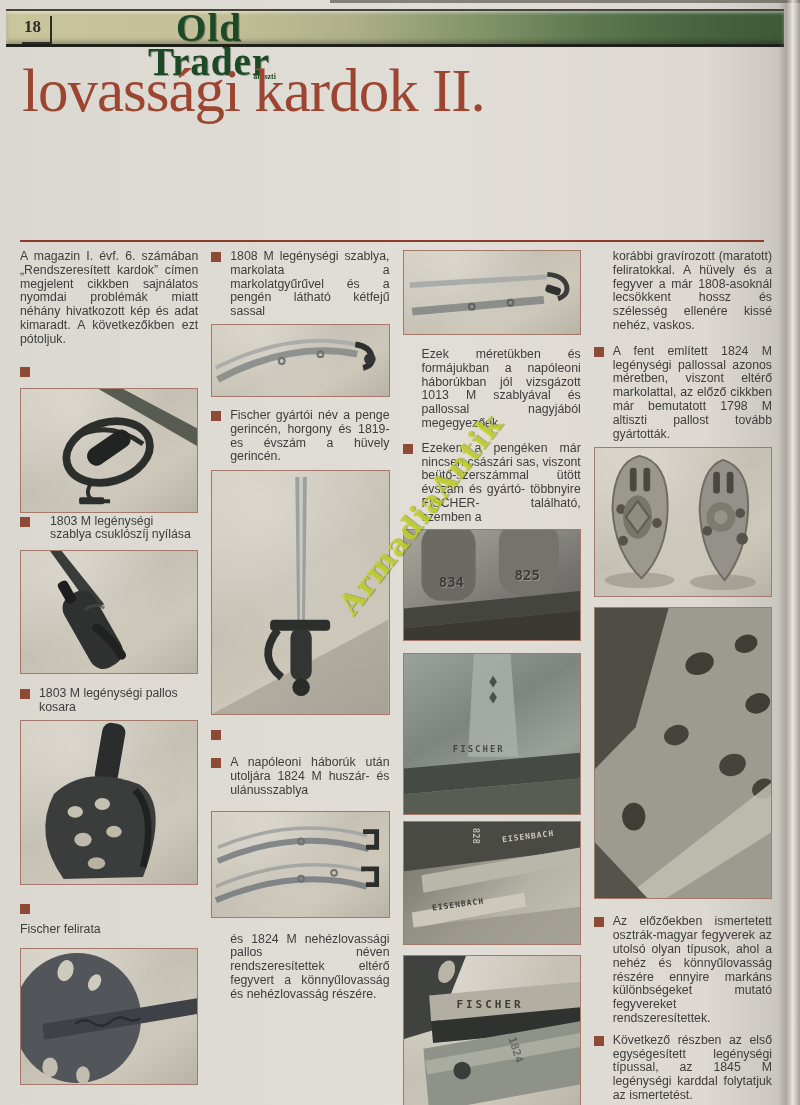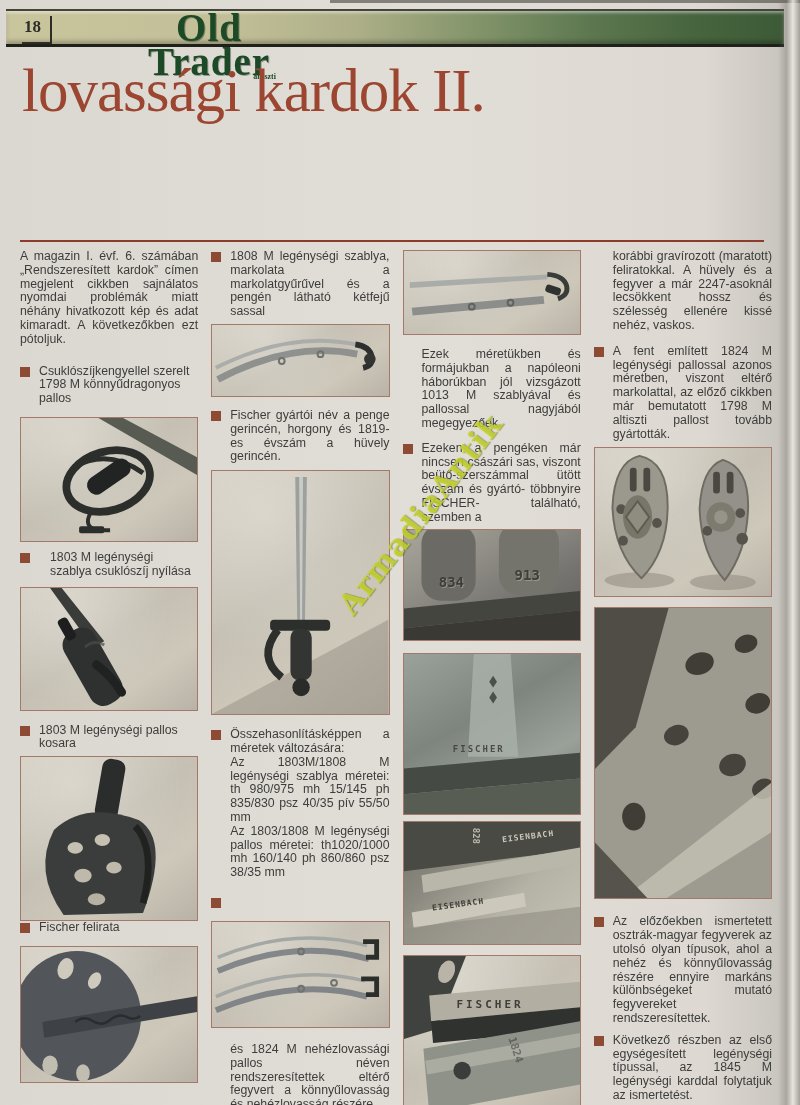--- a/index.html
+++ b/index.html
@@ -68,21 +68,21 @@
   .ph-e { height:73px;  margin-top:5px; }
   .ph-f { height:245px; margin-top:6px; }
   .ph-g { height:107px; margin-top:13px; }
   .ph-h { height:85px;  margin-top:0; }
   .ph-i { height:112px; margin-top:4px; }
   .ph-j { height:162px; margin-top:12px; }
   .ph-k { height:124px; margin-top:6px; }
   .ph-l { height:158px; margin-top:10px; }
   .ph-m { height:150px; margin-top:6px; }
   .ph-n { height:292px; margin-top:10px; } .mt18{margin-top:18px;} .mt13{margin-top:13px;}
-  .mt17{} .mt9{margin-top:9px;gap:20px;} .mt12{margin-top:12px;}
+  .mt17{margin-top:17px;flex-direction:column;} .mt9{margin-top:2px;gap:20px;} .mt12{margin-top:12px;}
   .mt16{margin-top:16px;} .mt15{margin-top:15px;} .mt11{margin-top:11px;} .mt8{margin-top:8px;}
 </style>
 </head>
 <body>
 
 <div class="page">
   <div class="top-edge"></div>
 
   <div class="header-bar">
     <span class="page-num">18</span>
@@ -99,21 +99,20 @@
 
   <div class="watermark">ArmadiaAntik</div>
 
   <div class="content">
 
     <div class="col">
       <div class="para">A magazin I. évf. 6. számában „Rendszeresített kardok” címen megjelent cikkben sajnálatos nyomdai problémák miatt néhány hivatkozott kép és adat kimaradt. A következőkben ezt pótoljuk.</div>
 
       <div class="bullet-item mt18">
         <span class="bullet-sq"></span>
-        <div class="bullet-text">Csuklószíjkengyellel szerelt 1798 M könnyűdragonyos pallos</div>
       </div>
       <div class="photo ph-a">
         <svg viewBox="0 0 182 125" preserveAspectRatio="none">
           <polygon points="80,0 182,58 182,40 94,-6" fill="#585b52"></polygon>
           <ellipse cx="90" cy="64" rx="44" ry="30" fill="none" stroke="#2c2e2c" stroke-width="8" transform="rotate(-16 90 64)"></ellipse>
           <path d="M54,50 Q90,30 126,56" stroke="#2c2e2c" stroke-width="5" fill="none"></path>
           <rect x="66" y="50" width="50" height="19" rx="9" fill="#222423" transform="rotate(-34 91 60)"></rect>
           <path d="M72,96 q-8,14 6,18 h14" stroke="#2c2e2c" stroke-width="4" fill="none"></path>
           <rect x="60" y="110" width="26" height="7" rx="2" fill="#2c2e2c"></rect>
         </svg>
@@ -194,27 +193,25 @@
           <polygon points="90,6 94,6 93,152 91,152" fill="#c8cbc6"></polygon>
           <rect x="60" y="150" width="62" height="11" rx="4" fill="#2d2f2d"></rect>
           <rect x="81" y="159" width="22" height="52" rx="9" fill="#333533"></rect>
           <path d="M68,160 q-22,28 4,48" stroke="#2d2f2d" stroke-width="8" fill="none"></path>
           <circle cx="92" cy="218" r="9" fill="#2a2c2a"></circle>
         </svg>
       </div>
 
       <div class="bullet-item mt13">
         <span class="bullet-sq"></span>
-        <div class="bullet-text just prelines">Összehasonlításképpen a méretek változására:
-Az 1803M/1808 M legénységi szablya méretei: th 980/975 mh 15/145 ph 835/830 psz 40/35 pív 55/50 mm
-Az 1803/1808 M legénységi pallos méretei: th1020/1000 mh 160/140 ph 860/860 psz 38/35 mm</div>
       </div>
 
       <div class="bullet-item mt16">
         <span class="bullet-sq"></span>
+        <div class="bullet-text just">A napóleoni háborúk után utoljára 1824 M huszár- és ulánusszablya</div>
       </div>
       <div class="photo ph-g">
         <svg viewBox="0 0 182 107" preserveAspectRatio="none">
           <path d="M6,36 Q84,4 160,24" stroke="#a4a7a4" stroke-width="3.5" fill="none"></path>
           <path d="M6,50 Q86,16 162,38" stroke="#84878a" stroke-width="6" fill="none"></path>
           <path d="M156,20 h14 v16 h-11" stroke="#2c2e2c" stroke-width="5" fill="none"></path>
           <path d="M4,76 Q84,42 158,60" stroke="#a4a7a4" stroke-width="3.5" fill="none"></path>
           <path d="M4,90 Q86,56 160,76" stroke="#828588" stroke-width="6" fill="none"></path>
           <path d="M154,58 h16 v16 h-11" stroke="#2c2e2c" stroke-width="5" fill="none"></path>
           <circle cx="92" cy="30" r="3" fill="none" stroke="#6f726f" stroke-width="2"></circle>
@@ -243,21 +240,21 @@
       </div>
 
       <div class="photo dark ph-i">
         <svg viewBox="0 0 182 112" preserveAspectRatio="none">
           <rect x="18" y="-6" width="56" height="78" rx="20" fill="#6b6a64"></rect>
           <rect x="98" y="-8" width="62" height="74" rx="20" fill="#74736c"></rect>
           <polygon points="0,80 182,62 182,82 0,100" fill="#454540"></polygon>
           <polygon points="0,100 182,82 182,112 0,112" fill="#3a3934"></polygon>
         </svg>
         <span class="stamp" style="left:20%; top:42%; font-size:14px; text-shadow:1px 1px 0 rgba(255,255,255,0.25);">834</span>
-        <span class="stamp" style="left:63%; top:36%; font-size:14px; text-shadow:1px 1px 0 rgba(255,255,255,0.25);">913</span>
+        <span class="stamp" style="left:63%; top:36%; font-size:14px; text-shadow:1px 1px 0 rgba(255,255,255,0.25);">825</span>
       </div>
 
       <div class="photo metal ph-j">
         <svg viewBox="0 0 182 162" preserveAspectRatio="none">
           <polygon points="72,0 110,0 118,104 66,104" fill="#a7afa8" opacity=".85"></polygon>
           <polygon points="88,28 92,22 96,28 92,34" fill="#4a504b"></polygon>
           <polygon points="88,44 92,38 96,44 92,50" fill="#4a504b"></polygon>
           <polygon points="0,116 182,100 182,126 0,142" fill="#454a44"></polygon>
           <polygon points="0,142 182,126 182,162 0,162" fill="#585d53"></polygon>
         </svg>
@@ -285,21 +282,21 @@
           <polygon points="20,94 182,66 182,130 26,158" fill="#8f9288"></polygon>
           <polygon points="22,106 182,78 182,92 24,120" fill="#b0b3a8" opacity=".8"></polygon>
           <circle cx="60" cy="116" r="9" fill="#3a3d3a"></circle>
         </svg>
         <span class="stamp" style="left:30%; top:27%; font-size:11px; letter-spacing:3px;">FISCHER</span>
         <span class="stamp" style="left:56%; top:56%; font-size:11px; transform:rotate(72deg); opacity:.55;">1824</span>
       </div>
     </div>
 
     <div class="col">
-      <div class="para cont">korábbi gravírozott (maratott) feliratokkal. A hüvely és a fegyver a már 2247-asoknál lecsökkent hossz és szélesség ellenére kissé nehéz, vaskos.</div>
+      <div class="para cont">korábbi gravírozott (maratott) feliratokkal. A hüvely és a fegyver a már 1808-asoknál lecsökkent hossz és szélesség ellenére kissé nehéz, vaskos.</div>
       <div class="bullet-item mt12">
         <span class="bullet-sq"></span>
         <div class="bullet-text just">A fent említett 1824 M legénységi pallossal azonos méretben, viszont eltérő markolattal, az előző cikkben már bemutatott 1798 M altiszti pallost tovább gyártották.</div>
       </div>
 
       <div class="photo ph-m">
         <svg viewBox="0 0 182 150" preserveAspectRatio="none">
           <ellipse cx="46" cy="134" rx="36" ry="8" fill="#8b867a" opacity=".5"></ellipse>
           <ellipse cx="132" cy="136" rx="34" ry="8" fill="#8b867a" opacity=".5"></ellipse>
           <path d="M46,8 Q76,14 75,62 Q74,106 48,132 Q20,106 18,60 Q20,14 46,8 Z" fill="#9b988e" stroke="#6e6b62" stroke-width="2"></path>

